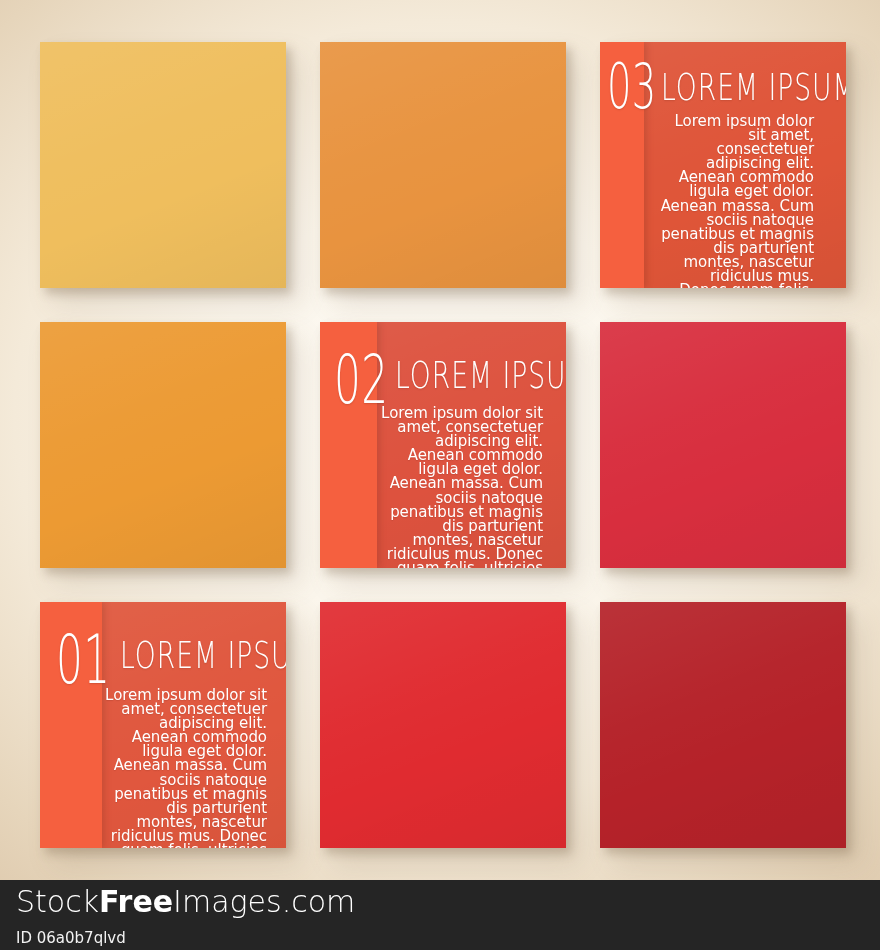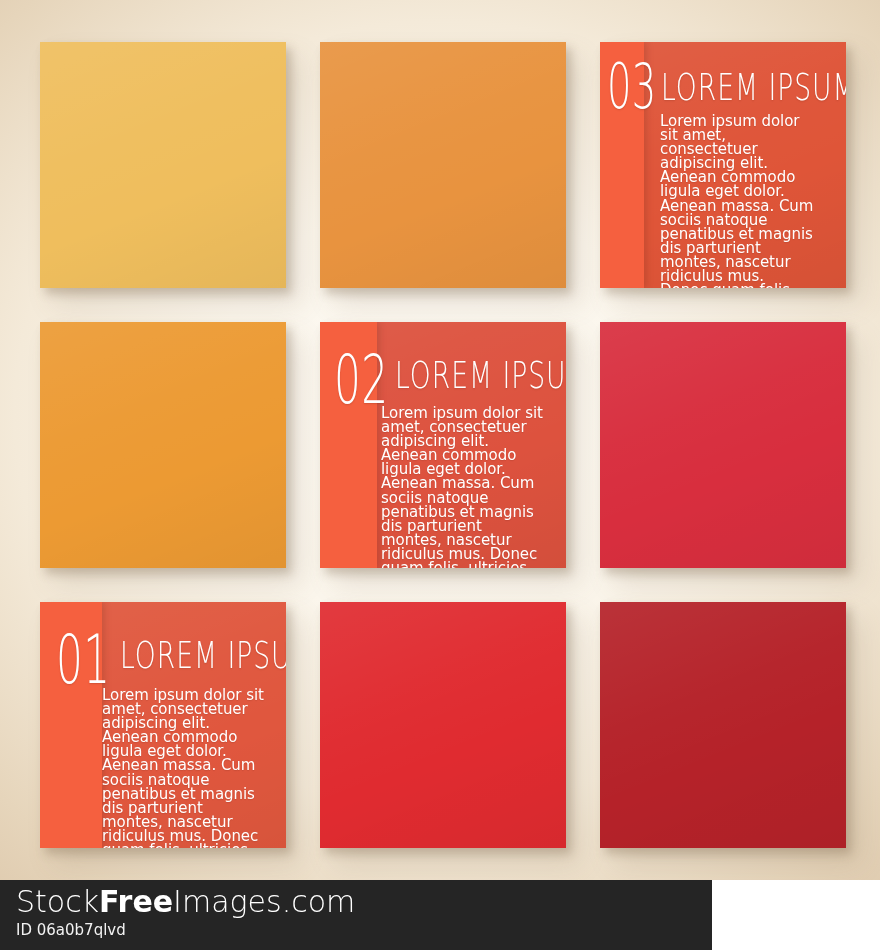--- a/index.html
+++ b/index.html
@@ -52,20 +52,21 @@
   }
 
   .card {
     position: relative;
     width: 246px;
     height: 246px;
     overflow: hidden;
     box-shadow:
       5px 6px 9px rgba(120, 96, 70, 0.30),
       14px 16px 26px rgba(120, 96, 70, 0.16);
+    text-align: right;
   }
 
   
   .card .sheen {
     position: absolute;
     inset: 0;
     background: linear-gradient(158deg,
         rgba(255,255,255,0.075) 0%,
         rgba(255,255,255,0.02) 38%,
         rgba(0,0,0,0.00) 60%,
@@ -154,40 +155,40 @@
   #card-7 .panel  { left: 62px; }
   #card-7 .num    { left: 16px; top: 24px; font-size: 68px; }
   #card-7 .title  { left: 80px; top: 34px; }
   #card-7 .body-text { left: 62px; top: 86px; width: 165px; }
 
   
   #footer {
     position: absolute;
     left: 0;
     top: 880px;
-    width: 712px;
+    width: 880px;
     height: 70px;
     background: #252525;
     color: #ffffff;
   }
   #brand {
     position: absolute;
     left: 16px;
     top: 7px;
     font-family: "DejaVu Sans", sans-serif;
     font-size: 30px;
     line-height: 1;
     font-weight: 300;
     white-space: nowrap;
   }
   #brand .bold { font-weight: 700; }
   #photo-id {
     position: absolute;
     left: 16px;
-    top: 43px;
+    top: 51px;
     font-family: "DejaVu Sans", sans-serif;
     font-size: 15px;
     line-height: 1;
     font-weight: 400;
     color: #f2f2f2;
     white-space: nowrap;
   }
 </style>
 </head>
 <body>

